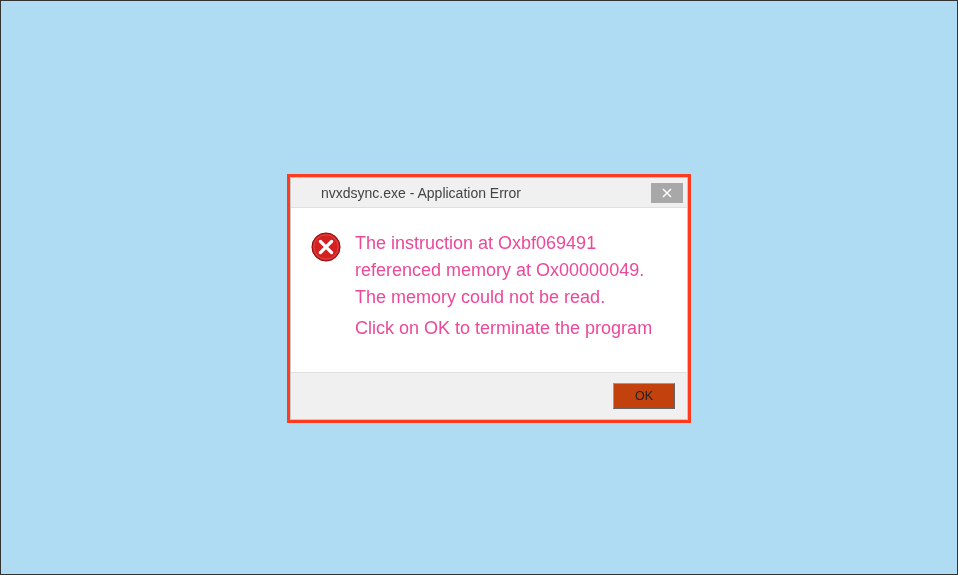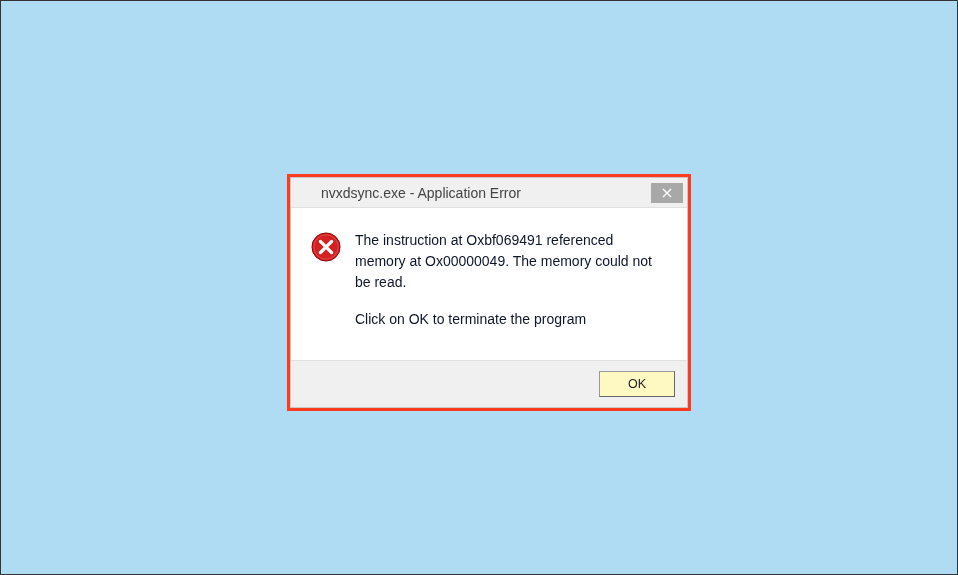--- a/index.html
+++ b/index.html
@@ -63,41 +63,41 @@
       gap: 14px;
     }
     .error-icon {
       width: 30px;
       height: 30px;
       flex-shrink: 0;
       margin-top: 2px;
     }
     .message-area {
       flex: 1;
-      font-size: 14px;
-      color: #0f172a;
+      font-size: 18px;
+      color: #ec4899;
       line-height: 1.5;
     }
     .message-line1 {
       margin-bottom: 0;
     }
     .message-line2 {
-      margin-top: 16px;
+      margin-top: 4px;
     }
     .footer {
       background: #f0f0f0;
       padding: 10px 12px;
       display: flex;
       justify-content: flex-end;
       border-top: 1px solid #e0e0e0;
     }
     .ok-btn {
-      width: 76px;
+      width: 62px;
       height: 26px;
-      background: #fef9c3;
+      background: #c2410c;
       border: 1px solid #999;
       border-right-color: #666;
       border-bottom-color: #666;
       font-size: 12.5px;
       color: #222;
       cursor: pointer;
       font-family: inherit;
     }
   </style>
 </head>

